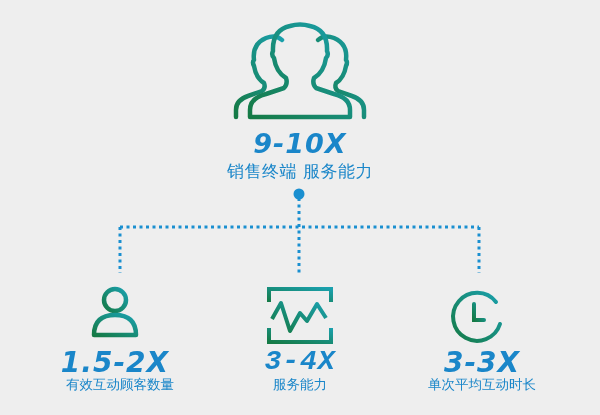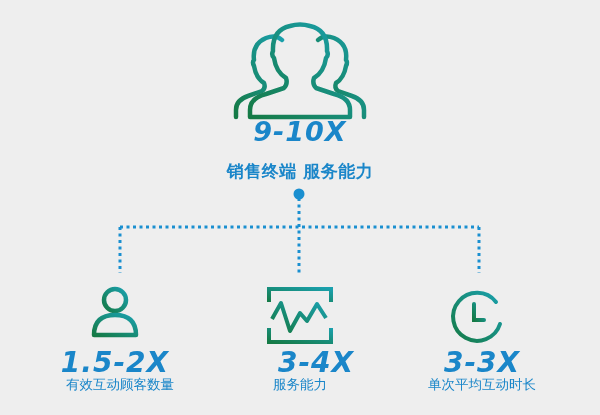--- a/index.html
+++ b/index.html
@@ -20,22 +20,22 @@
       letter-spacing: 1px;
       white-space: nowrap;
     }
     .label {
       position: absolute;
       color: #1a86c9;
       text-align: center;
       white-space: nowrap;
       font-family: "DejaVu Sans", "Liberation Sans", sans-serif;
     }
-    .main-stat { left: 200px; width: 200px; top: 116px; font-size: 27px; }
-    .main-label { left: 200px; width: 200px; top: 160px; font-size: 17px; font-weight: bold; letter-spacing: 0.5px; }
+    .main-stat { left: 200px; width: 200px; top: 128px; font-size: 27px; }
+    .main-label { left: 200px; width: 200px; top: 160px; font-size: 17px; font-weight: normal; letter-spacing: 0.5px; }
     .sub-stat { font-size: 28px; width: 160px; top: 346px; }
     .sub-label { font-size: 13.5px; width: 170px; top: 376px; font-weight: normal; }
     svg { position: absolute; overflow: visible; }
   </style>
 </head>
 <body>
 
 <svg width="0" height="0" style="position:absolute">
   <defs>
     <linearGradient id="g1" x1="0" y1="1" x2="1" y2="0">
@@ -82,21 +82,21 @@
 <div class="stat sub-stat" style="left:35px;">1.5-2X</div>
 <div class="label sub-label" style="left:35px;">有效互动顾客数量</div>
 
 <svg style="left:266px; top:286px;" width="68" height="60" viewBox="0 0 68 60">
   <g fill="none" stroke="url(#g1)" stroke-width="4" stroke-linejoin="miter" stroke-linecap="butt">
     <path d="M3 16 L3 3 L65 3 L65 16"></path>
     <path d="M3 42 L3 56 L65 56 L65 42"></path>
     <path d="M6 33 L15 17 L24 45 L34 27 L41 35 L51 18 L60 32" stroke-linejoin="round"></path>
   </g>
 </svg>
-<div class="stat sub-stat" style="left:236px;">3-4X</div>
+<div class="stat sub-stat" style="left:220px;font-family:Liberation Mono, monospace;">3-4X</div>
 <div class="label sub-label" style="left:215px;">服务能力</div>
 
 <svg style="left:450px; top:288px;" width="56" height="56" viewBox="0 0 56 56">
   <g fill="none" stroke="url(#g1)" stroke-width="4" stroke-linecap="round">
     <path d="M46 14 A24 24 0 1 0 50 36"></path>
     <path d="M24 16 L24 32 L34 32"></path>
   </g>
 </svg>
 <div class="stat sub-stat" style="left:402px;">3-3X</div>
 <div class="label sub-label" style="left:397px;">单次平均互动时长</div>

